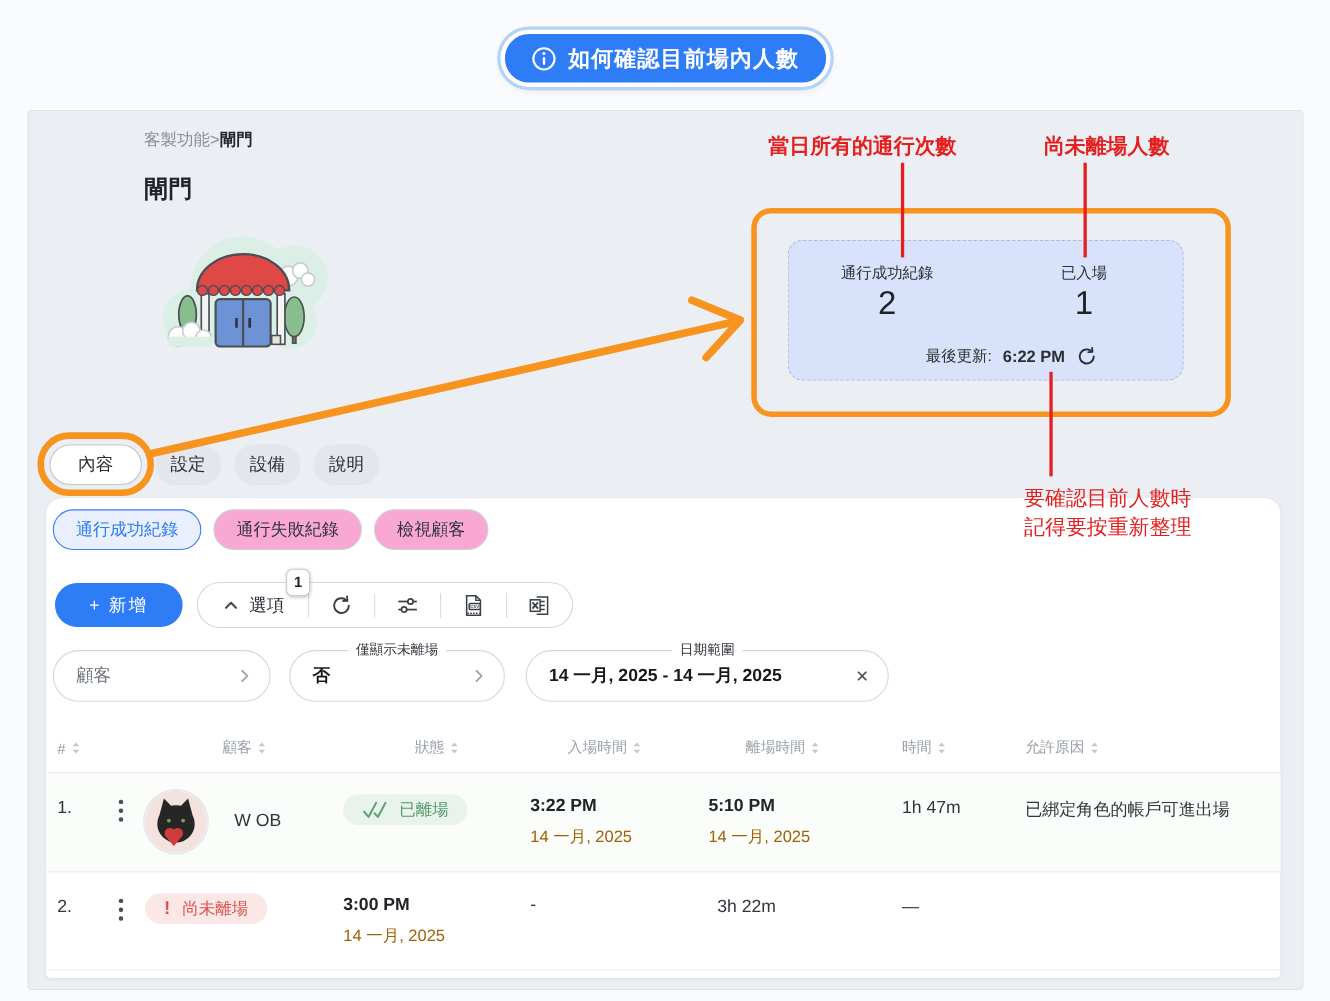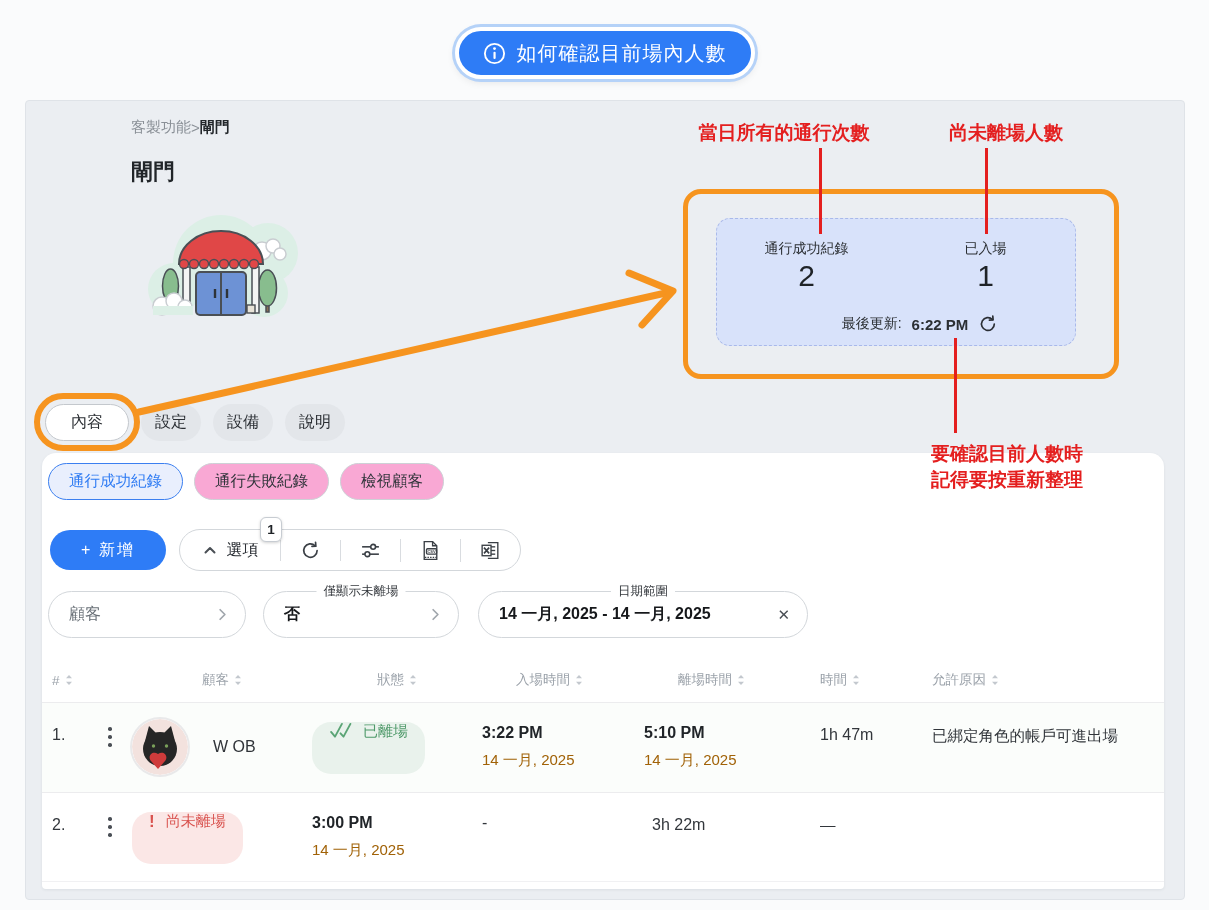--- a/index.html
+++ b/index.html
@@ -3,21 +3,21 @@
 <meta charset="utf-8">
 <style>
 * { margin:0; padding:0; box-sizing:border-box; }
 html,body { width:1209px; height:910px; }
 body { font-family:"Liberation Sans","DejaVu Sans",sans-serif; background:#fafbfc; position:relative; overflow:hidden; color:#2b2f33; }
 
 
 .hero { position:absolute; top:27px; left:50%; transform:translateX(-50%); height:52px;
   background:#2e7cf6; border:4px solid #fff; box-shadow:0 0 0 3px #b5d2f8, 0 3px 8px rgba(0,0,0,.10);
   border-radius:28px; display:flex; align-items:center; gap:11px; padding:0 24px;
-  color:#fff; font-size:20px; font-weight:normal; letter-spacing:1px; cursor:pointer; z-index:60; }
+  color:#fff; font-size:20px; font-weight:bold; letter-spacing:1px; cursor:pointer; z-index:60; }
 
 
 .panel { position:absolute; left:25px; top:100px; width:1160px; height:800px;
   background:#ebeef2; border:1px solid #dfe3e8; border-radius:4px; }
 
 .breadcrumb { position:absolute; left:105px; top:17px; display:flex; font-size:15px; color:#8a9097; align-items:center; }
 .breadcrumb .current { color:#23272b; font-weight:bold; }
 .page-title { position:absolute; left:105px; top:56px; font-size:22px; font-weight:bold; color:#212529; }
 .illo { position:absolute; left:110px; top:100px; }
 
@@ -36,21 +36,21 @@
 .tabs { position:absolute; left:19px; top:303px; display:flex; gap:12px; }
 .tab { height:37px; border-radius:19px; padding:0 14px; display:flex; align-items:center; font-size:16px; background:#e3e6ea; color:#2a2e33; cursor:pointer; }
 .tab.active { background:#fff; border:1px solid #c4c8cd; padding:0 25px; }
 
 
 .overlay { position:absolute; z-index:50; pointer-events:none; }
 .orange-box { left:657px; top:88px; width:436px; height:190px; border:5px solid #f6941f; border-radius:18px; }
 .orange-ring { left:8px; top:292px; width:106px; height:58px; border:6px solid #f6941f; border-radius:30px; }
 .red-label { font-size:19px; font-weight:bold; color:#e41f1f; white-space:nowrap; transform:translateX(-50%); }
 .red-line { width:3px; background:#e41f1f; }
-.red-note { left:905px; top:340px; font-size:19px; font-weight:bold; color:#e41f1f; line-height:26px; }
+.red-note { left:905px; top:340px; font-size:19px; font-weight:normal; color:#e41f1f; line-height:26px; }
 .arrow-svg { left:0; top:0; }
 
 
 .content-card { position:absolute; left:16px; top:352px; width:1122px; height:436px;
   background:#fff; border-radius:14px 14px 4px 4px; box-shadow:0 1px 3px rgba(40,50,60,.08); }
 
 .subtabs { position:absolute; left:6px; top:10px; display:flex; gap:11px; }
 .subtab { height:37px; border-radius:19px; padding:0 20px; display:flex; align-items:center; font-size:15.5px; background:#f9a8d4; border:1px solid #cdd1d6; color:#30343a; cursor:pointer; }
 .subtab.active { border:1.5px solid #3b7ff0; background:#e9effd; color:#2e7bf3; }
 
@@ -89,21 +89,21 @@
 .trow:last-child { border-bottom:1px solid #f1f1f3; }
 .trow.tint { background:#fbfdfb; }
 .c-num { padding-top:23px; font-size:16px; color:#32363b; }
 .c-kebab { padding-top:24px; padding-left:8px; cursor:pointer; }
 .kebab { display:flex; flex-direction:column; gap:4.5px; width:12px; align-items:center; }
 .kebab i { width:3.5px; height:3.5px; border-radius:50%; background:#4a4f55; }
 .c-cust { display:flex; align-items:center; gap:25px; padding-top:16px; }
 .avatar { width:56px; height:56px; border-radius:50%; overflow:hidden; flex:none; box-shadow:0 0 0 2px #e9e9ea; background:#fff; }
 .c-name { font-size:16px; color:#2f3338; }
 .c-status { padding-top:19px; }
-.badge-status { display:inline-flex; align-items:flex-start; gap:11px; height:52px; border-radius:19px; padding:0 17px; font-size:15px; }
+.badge-status { display:inline-flex; align-items:center; gap:11px; height:28px; border-radius:19px; padding:0 17px; font-size:15px; }
 .badge-left { background:#e9f2ec; color:#4f9a6a; }
 .badge-notleft { background:#fbe7e6; color:#d9534f; }
 .badge-notleft .mark { font-weight:bold; font-size:17px; }
 .c-time { padding-top:21px; }
 .time-main { font-size:16px; font-weight:bold; color:#202428; }
 .time-plain { font-size:16px; color:#32363b; }
 .time-sub { font-size:15px; color:#a16207; margin-top:9px; }
 .c-dur { padding-top:23px; font-size:16px; color:#32363b; padding-left:8px; }
 .c-reason { padding-top:23px; font-size:15.5px; color:#32363b; padding-left:8px; padding-right:24px; }
 </style>

